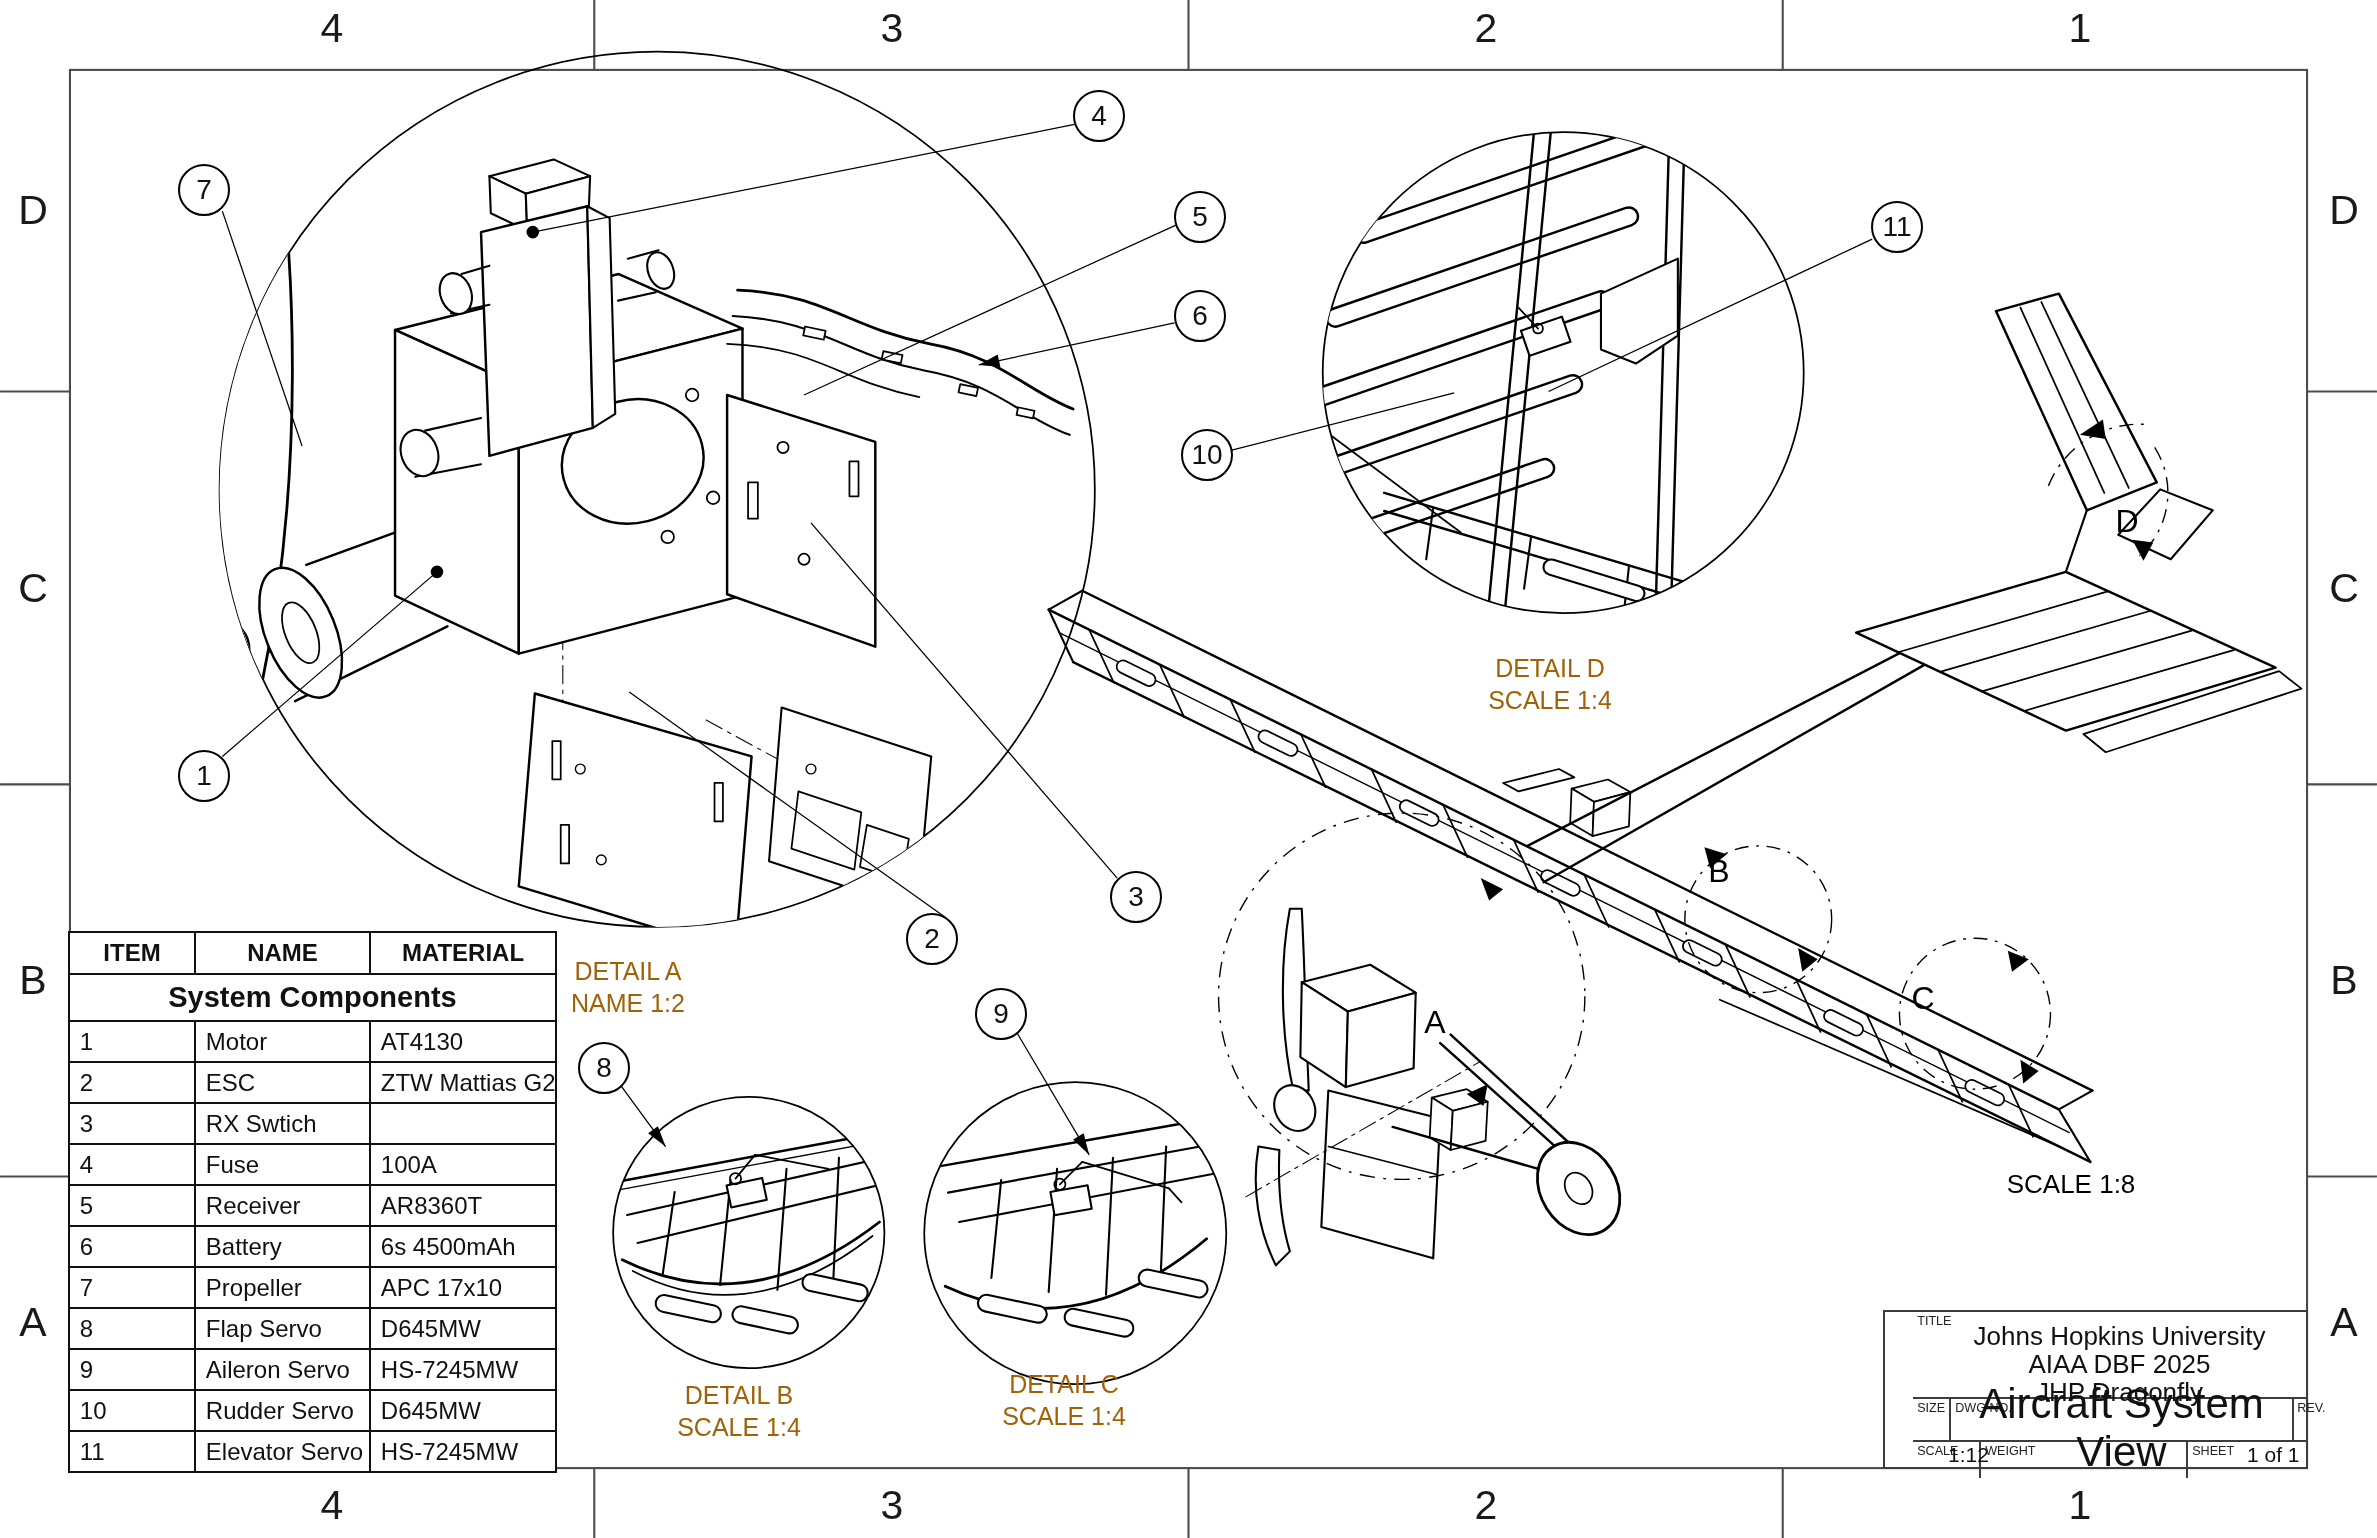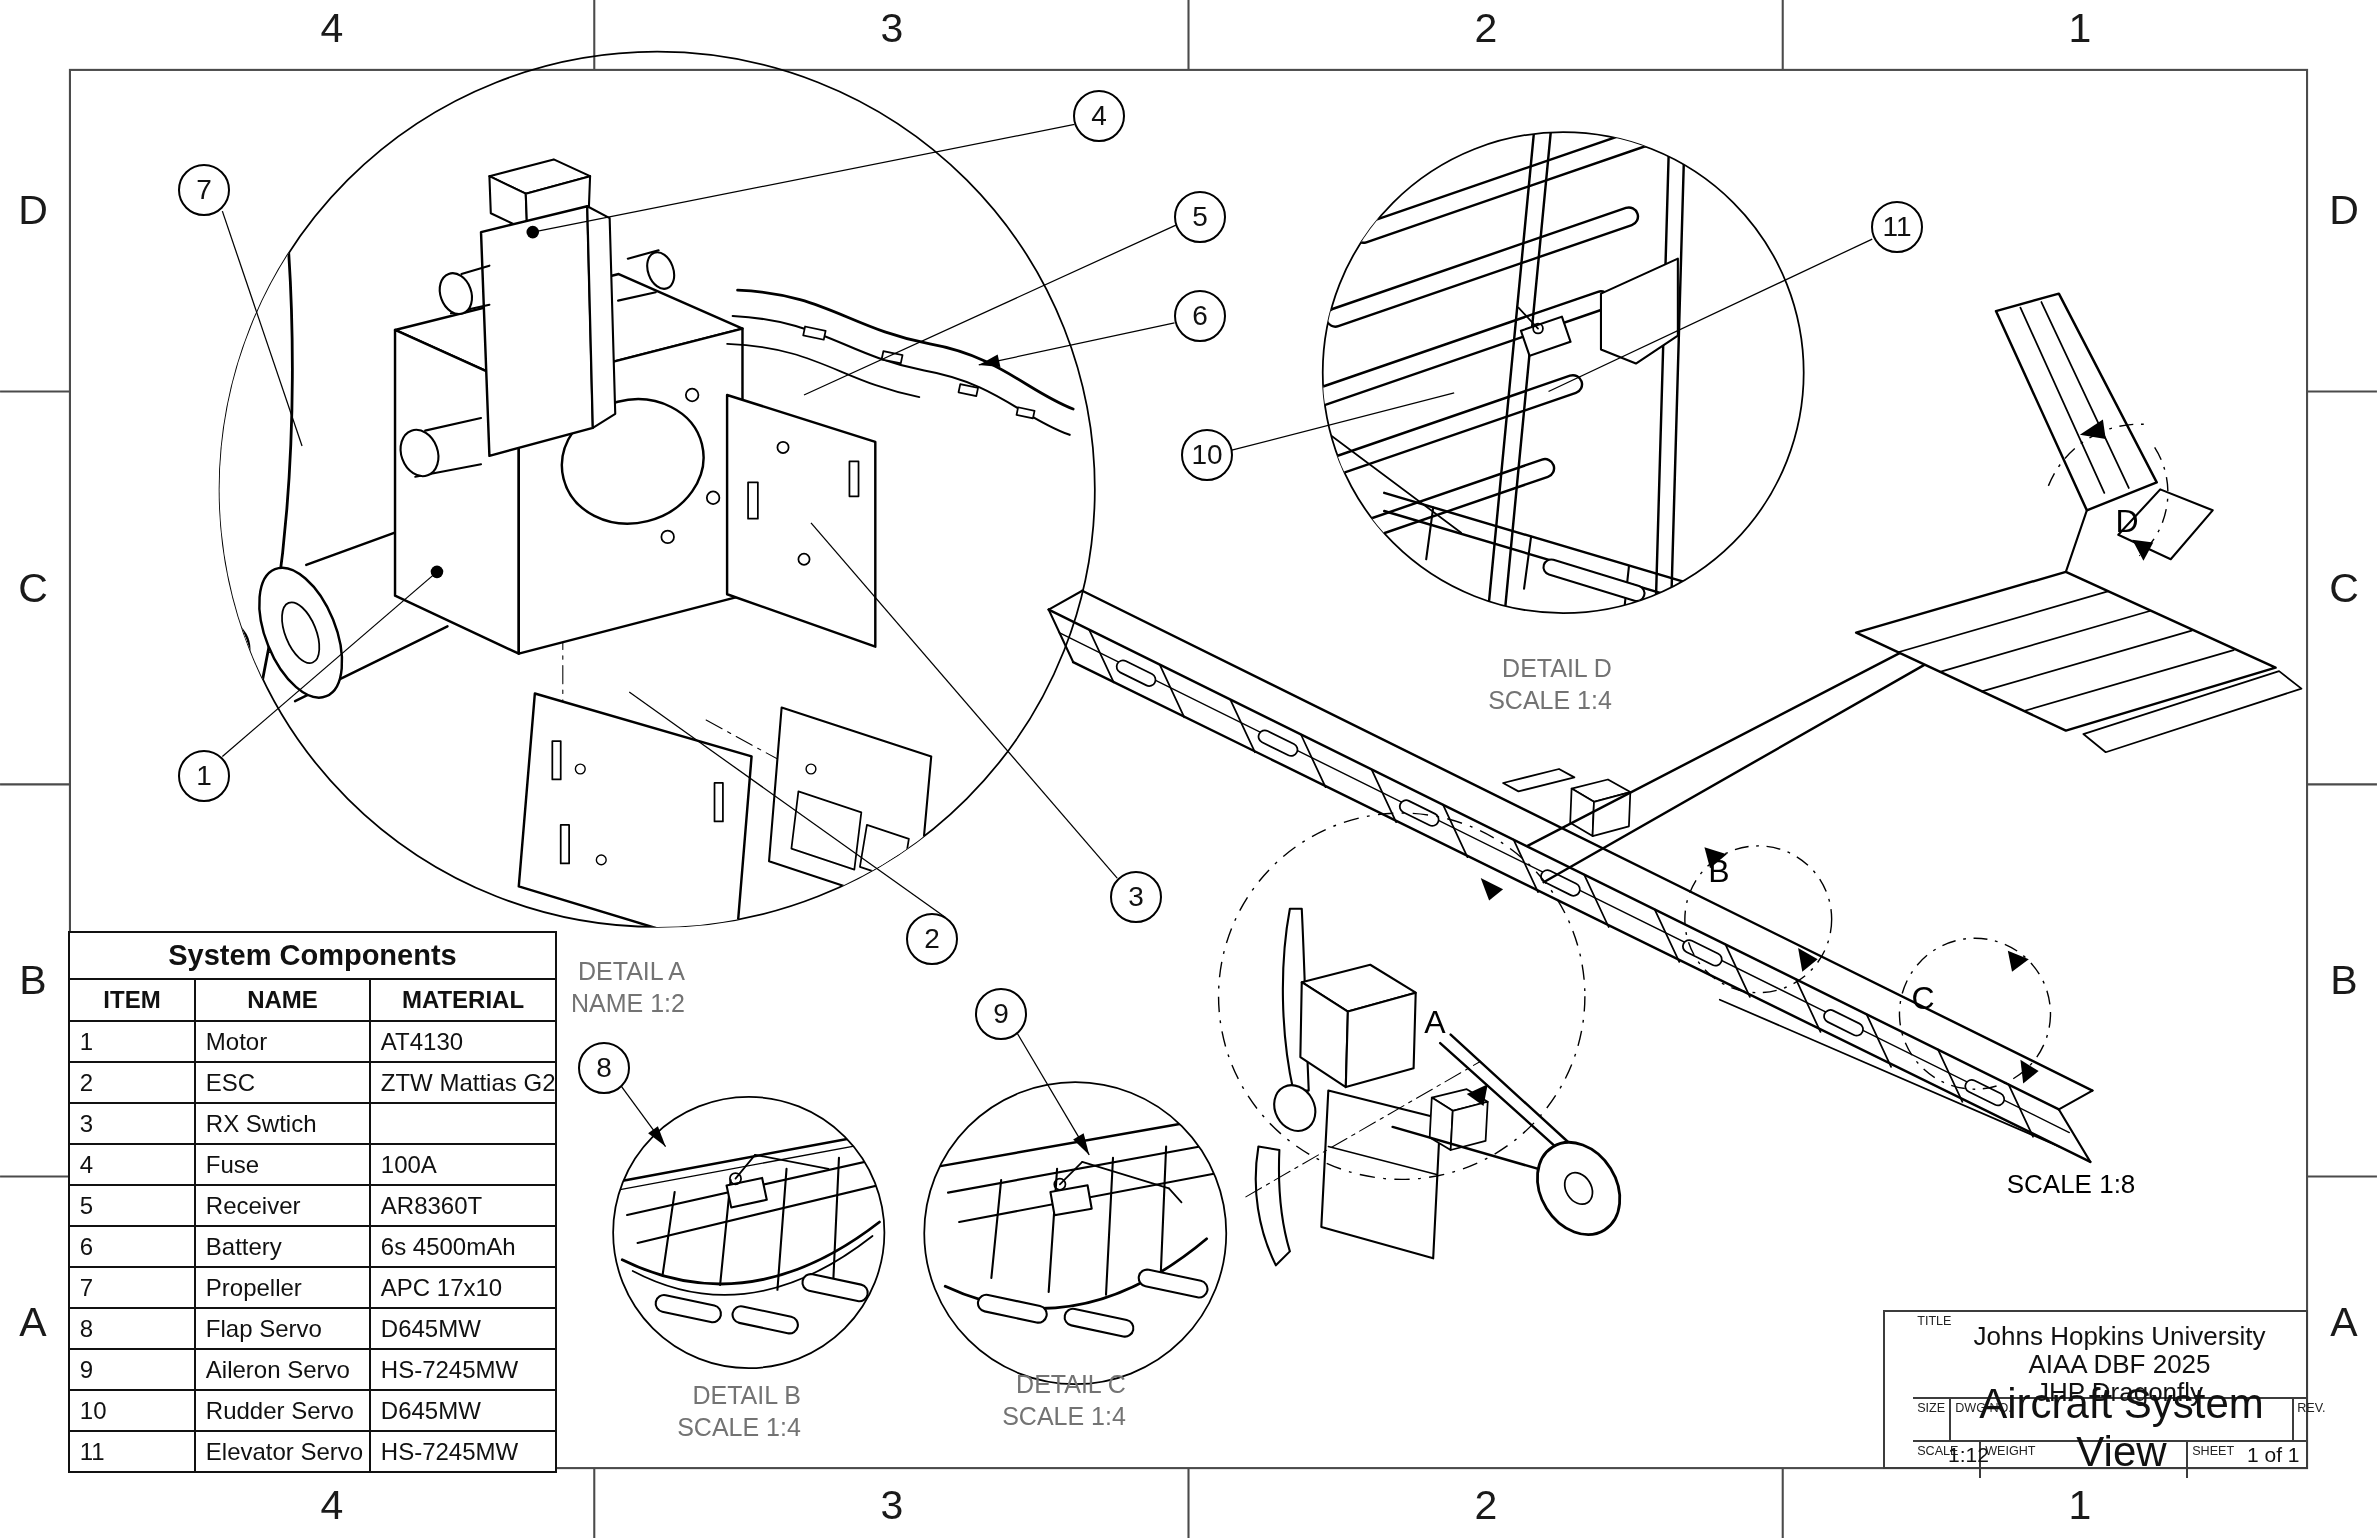--- a/index.html
+++ b/index.html
@@ -8,21 +8,21 @@
   svg{position:absolute;left:0;top:0;}
   .abs{position:absolute;}
   .ctr{transform:translate(-50%,-50%);white-space:nowrap;}
   
   .zone{font-size:41px;color:#1a1a1a;}
   
   .balloon{width:52px;height:52px;border:2.1px solid #000;border-radius:50%;background:#fff;
            box-sizing:border-box;display:flex;align-items:center;justify-content:center;
            font-size:28px;line-height:1;}
   
-  .detail-label{text-align:right;font-size:25px;line-height:32px;color:#737373;}
+  .detail-label{text-align:center;font-size:25px;line-height:32px;color:#a16207;}
   .scale-note{font-size:26px;color:#000;}
   .view-letter{font-size:32px;color:#000;}
   
   #comp-table{border-collapse:collapse;table-layout:fixed;background:#fff;}
   #comp-table th,#comp-table td{border:2.1px solid #111;overflow:hidden;white-space:nowrap;}
   #comp-table .t-title{font-size:29px;font-weight:bold;text-align:center;height:43px;}
   #comp-table .t-head{font-size:24px;font-weight:bold;text-align:center;height:38px;}
   #comp-table td{font-size:24px;font-weight:400;height:39px;padding:0 0 0 9.8px;text-align:left;}
   
   #tblock{left:1883px;top:1310px;width:425px;height:159px;border:2.1px solid #3c3c3c;
@@ -404,27 +404,27 @@
   <div class="abs ctr scale-note" style="left:2071px;top:1184px">SCALE 1:8</div>
 
   <table id="comp-table" class="abs" style="left:68px;top:931px;width:487px">
     <colgroup>
         <col style="width:126px">
         <col style="width:175px">
         <col style="width:186px">
       </colgroup>
     <thead>
       <tr>
-          <th class="t-title" colspan="3">System Components</th>
-        </tr>
-      <tr>
         <th class="t-head">ITEM</th>
         <th class="t-head">NAME</th>
         <th class="t-head">MATERIAL</th>
       </tr>
+      <tr>
+          <th class="t-title" colspan="3">System Components</th>
+        </tr>
     </thead>
     <tbody>
       <tr>
           <td>1</td>
           <td>Motor</td>
           <td>AT4130</td>
         </tr>
       <tr>
           <td>2</td>
           <td>ESC</td>

